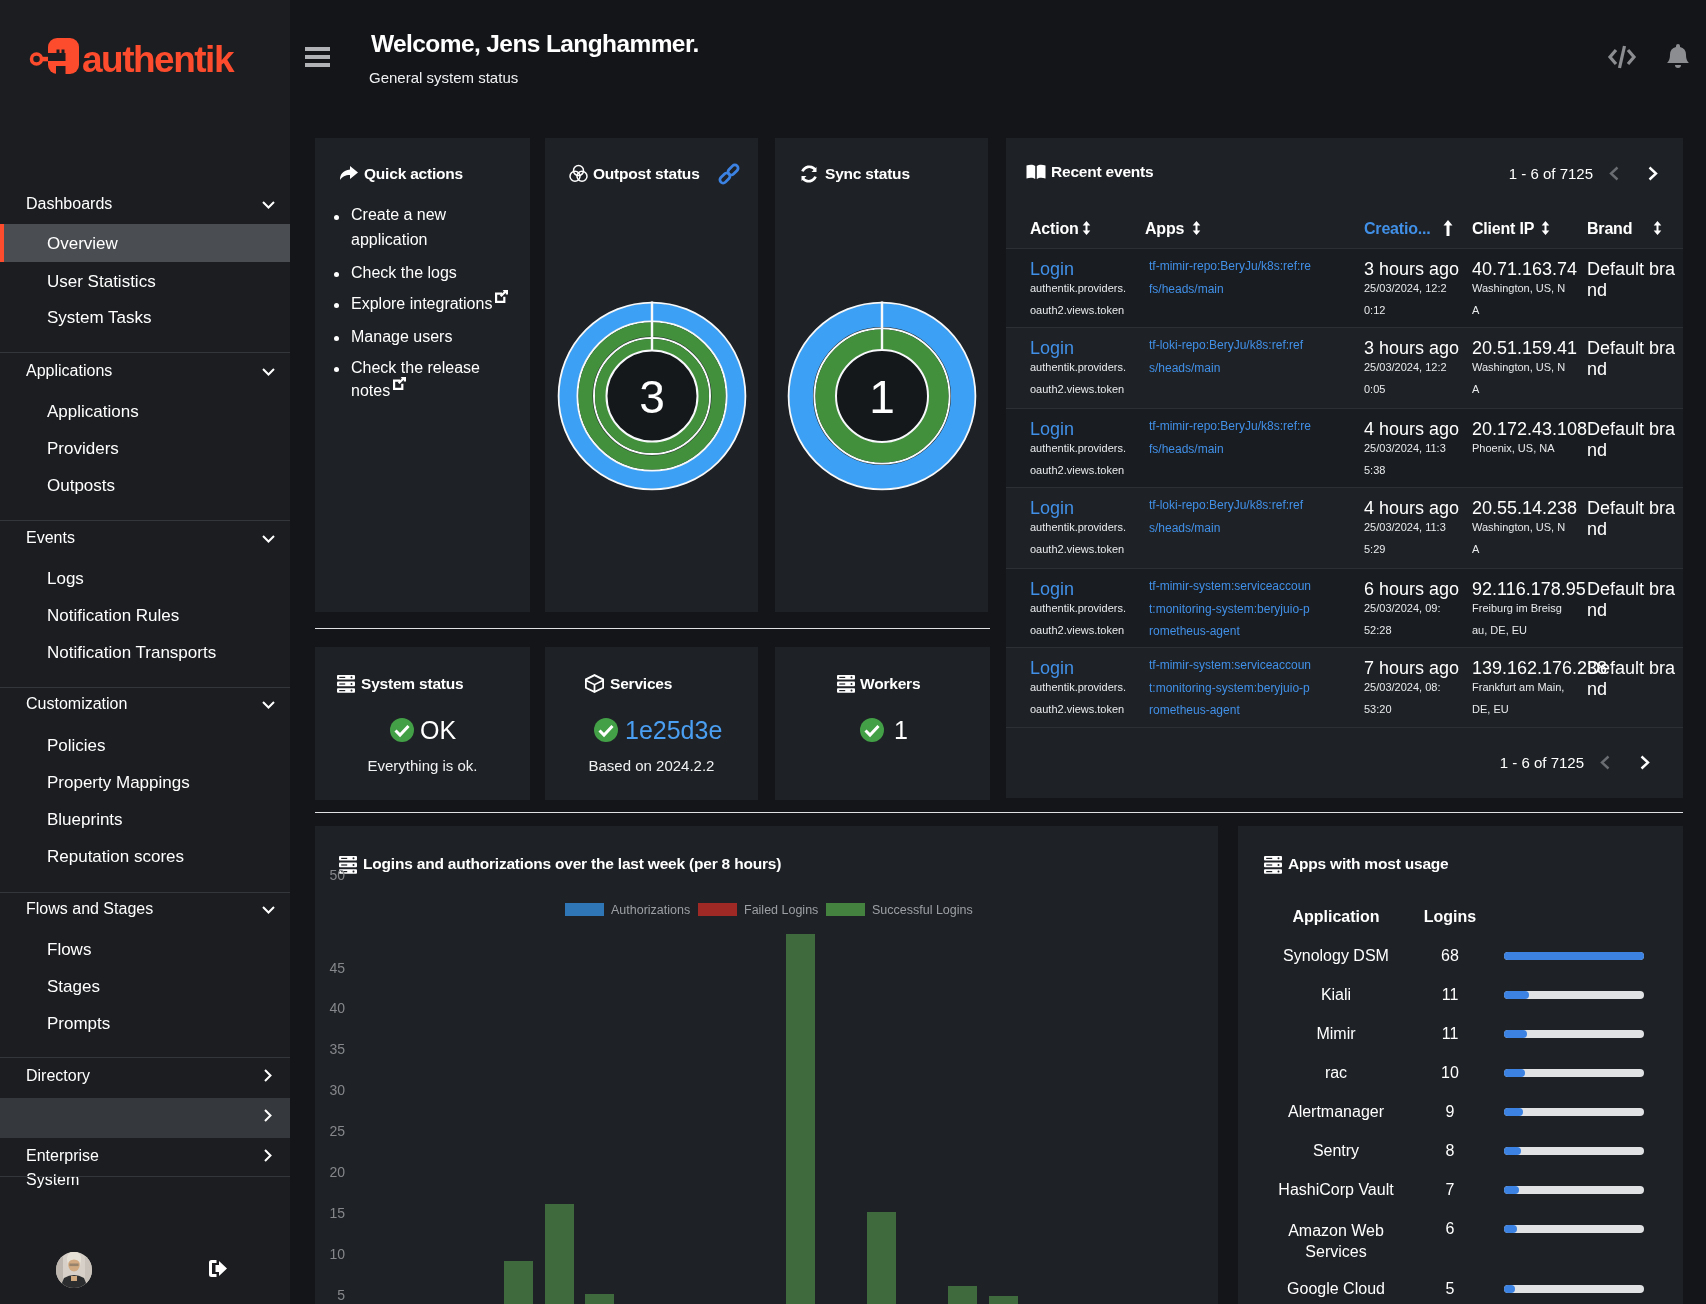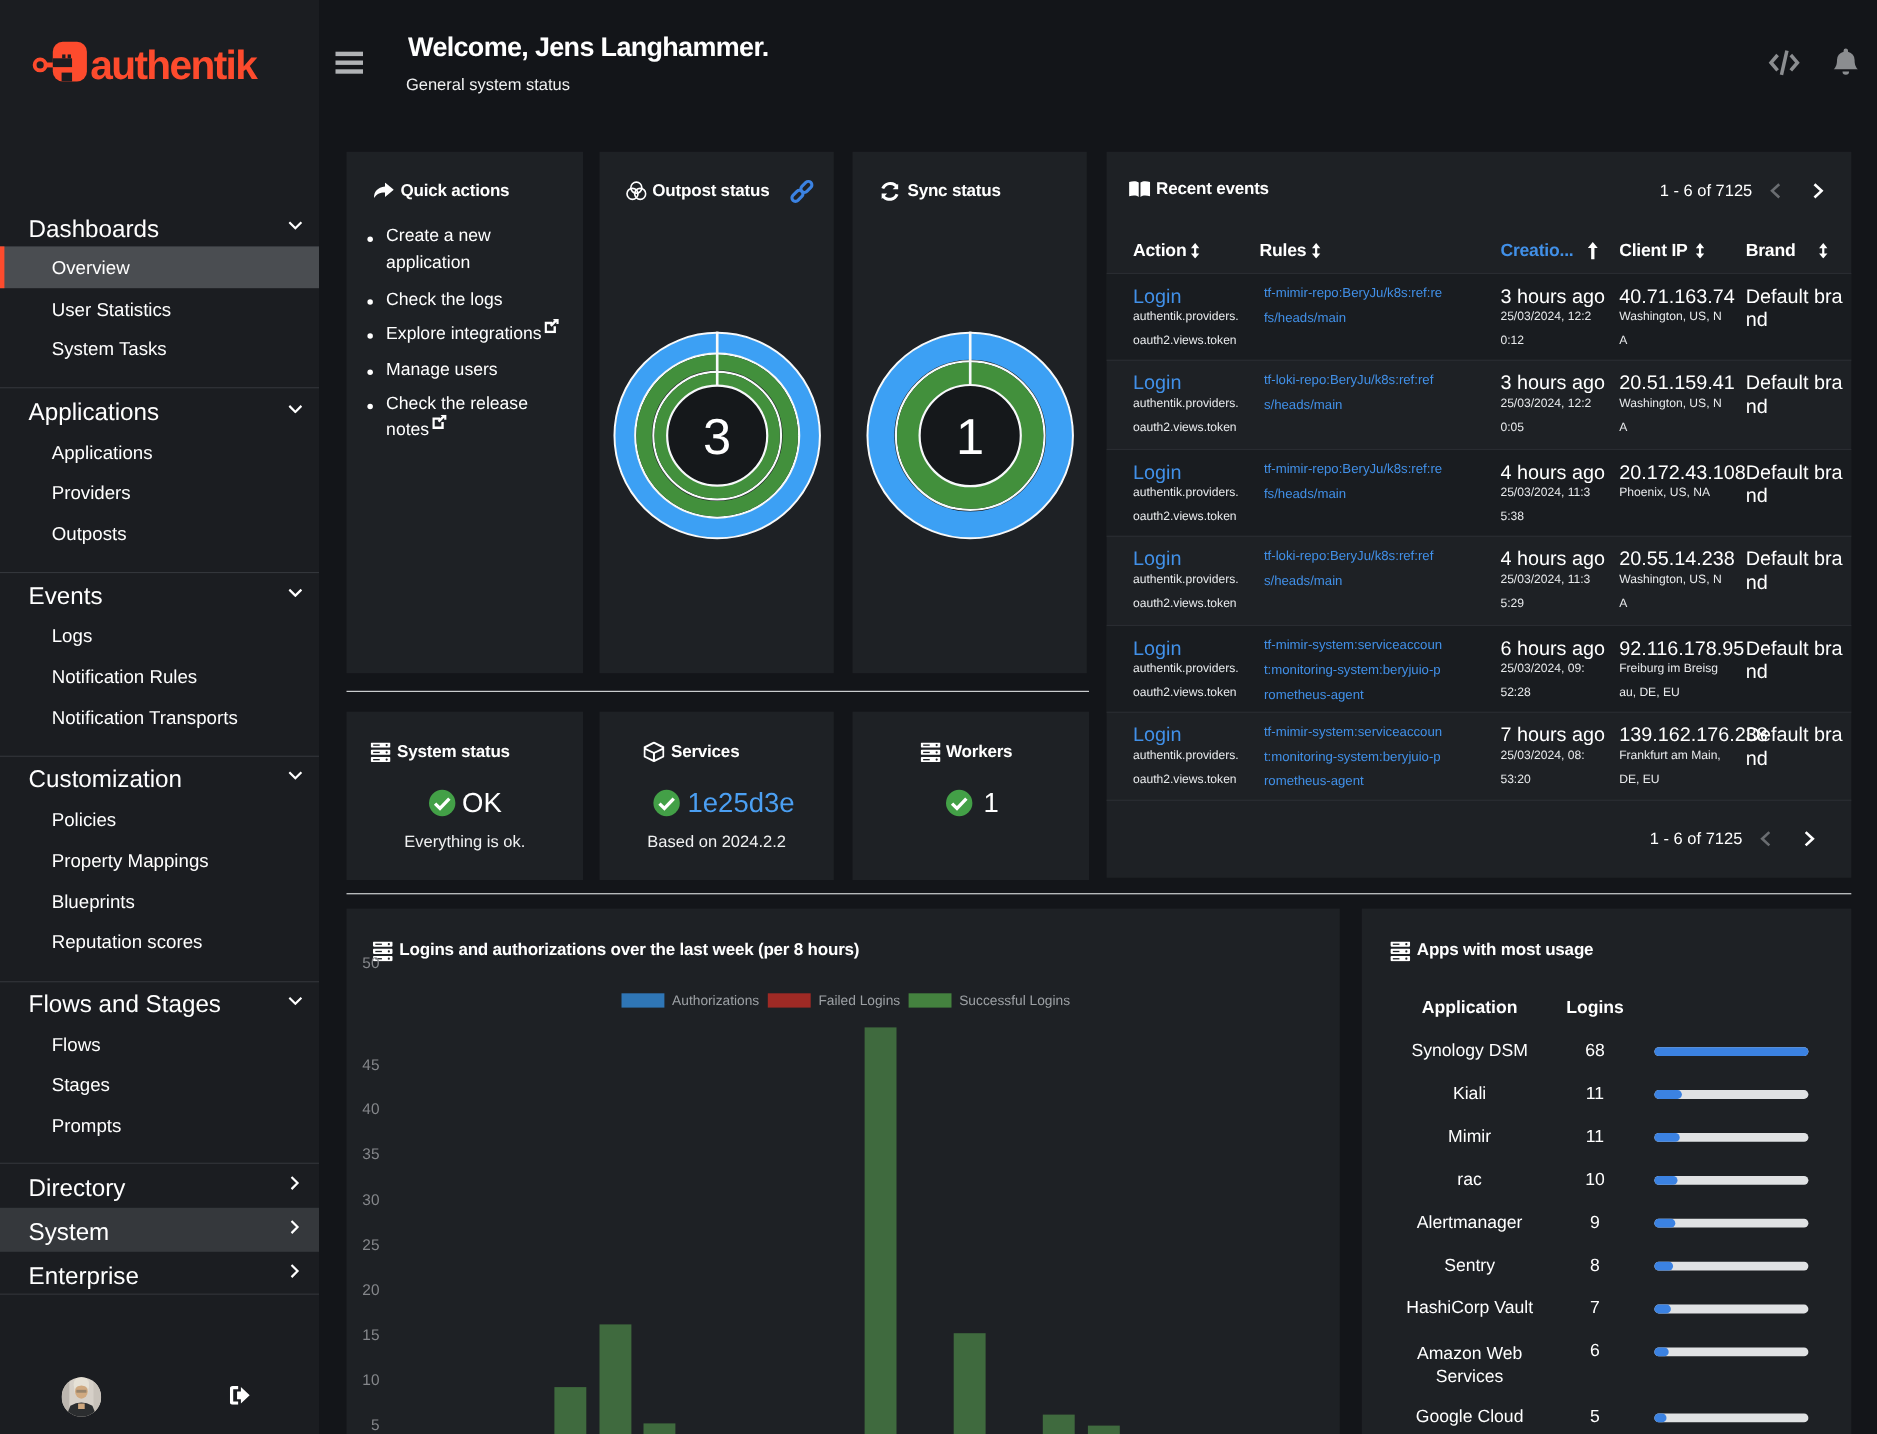--- a/index.html
+++ b/index.html
@@ -2,21 +2,21 @@
 <html><head>
 <meta charset="utf-8">
 <style>
 * { margin:0; padding:0; box-sizing:border-box; }
 html,body { width:1706px; height:1304px; overflow:hidden; }
 body { background:#131519; font-family:"Liberation Sans", sans-serif; color:#fff; position:relative; }
 .abs { position:absolute; }
 .card { position:absolute; background:#1e2125; }
 
 #sidebar { position:absolute; left:0; top:0; width:290px; height:1304px; background:#1b1d21; }
-.navhead { position:absolute; left:26px; font-size:22px; color:#fff; }
+.navhead { position:absolute; left:26px; font-size:16px; color:#fff; }
 .navitem { position:absolute; left:47px; font-size:17px; color:#fff; }
 .navdiv { position:absolute; left:0; width:290px; height:1px; background:#33363b; }
 .chevd { position:absolute; left:262px; }
 .chevr { position:absolute; left:264px; }
 
 .qa-b { position:absolute; left:19px; width:5px; height:5px; border-radius:50%; background:#fff; }
 .qa-t { position:absolute; left:36px; font-size:16px; line-height:20px; color:#fff; white-space:nowrap; }
 .qa-t svg { position:absolute; margin-left:3px; top:-4px; }
 .ctitle { position:absolute; font-size:15.5px; font-weight:bold; color:#fff; letter-spacing:-0.2px; }
 .hline { position:absolute; height:1px; background:#dfe1e3; }
@@ -98,21 +98,21 @@
     </svg>
   <div class="navitem" style="top:940px;">Flows</div>
   <div class="navitem" style="top:977px;">Stages</div>
   <div class="navitem" style="top:1014px;">Prompts</div>
   <div class="navdiv" style="top:1057px;"></div>
   <div class="navhead" style="top:1067px;">Directory</div>
   <svg class="chevr" style="top:1069px;" width="8" height="13" viewBox="0 0 8 13">
       <path d="M1 1 l5.5 5.5 L1 12" stroke="#fff" stroke-width="2" fill="none"></path>
     </svg>
   <div class="abs" style="left:0; top:1098px; width:290px; height:40px; background:#35383c;"></div>
-  <div class="navhead" style="top:1107px;">System</div>
+  <div class="navhead" style="top:1171px;">System</div>
   <svg class="chevr" style="top:1109px;" width="8" height="13" viewBox="0 0 8 13">
       <path d="M1 1 l5.5 5.5 L1 12" stroke="#fff" stroke-width="2" fill="none"></path>
     </svg>
   <div class="navhead" style="top:1147px;">Enterprise</div>
   <svg class="chevr" style="top:1149px;" width="8" height="13" viewBox="0 0 8 13">
       <path d="M1 1 l5.5 5.5 L1 12" stroke="#fff" stroke-width="2" fill="none"></path>
     </svg>
   <div class="navdiv" style="top:1176px;"></div>
 
   <svg class="abs" style="left:56px; top:1252px;" width="36" height="36" viewBox="0 0 36 36">
@@ -240,21 +240,21 @@
     </svg>
   <div class="abs" style="left:428px; top:616px; width:150px; text-align:right; font-size:15px; color:#fff;">1 - 6 of 7125</div>
   <svg class="abs" style="left:594px; top:617px;" width="10" height="15" viewBox="0 0 10 15">
       <path d="M8.5 1.5 L2 7.5 L8.5 13.5" stroke="#6a6d71" stroke-width="2.4" fill="none"></path>
     </svg>
   <svg class="abs" style="left:634px; top:617px;" width="10" height="15" viewBox="0 0 10 15">
       <path d="M1.5 1.5 L8 7.5 L1.5 13.5" stroke="#fff" stroke-width="2.4" fill="none"></path>
     </svg>
 
   <div class="thead" style="left:24px; top:82px;">Action</div>
-  <div class="thead" style="left:139px; top:82px;">Rules</div>
+  <div class="thead" style="left:139px; top:82px;">Apps</div>
   <div class="thead" style="left:358px; top:82px; color:#4190e8;">Creatio...</div>
   <div class="thead" style="left:466px; top:82px;">Client IP</div>
   <div class="thead" style="left:581px; top:82px;">Brand</div>
   <svg class="abs" style="left:76px; top:83px;" width="9" height="14" viewBox="0 0 9 14">
       <path d="M4.5 0 L8.3 4.6 H5.5 V9.4 H8.3 L4.5 14 L0.7 9.4 H3.5 V4.6 H0.7 Z" fill="#fff"></path>
     </svg>
   <svg class="abs" style="left:186px; top:83px;" width="9" height="14" viewBox="0 0 9 14">
       <path d="M4.5 0 L8.3 4.6 H5.5 V9.4 H8.3 L4.5 14 L0.7 9.4 H3.5 V4.6 H0.7 Z" fill="#fff"></path>
     </svg>
   <svg class="abs" style="left:437px; top:82px;" width="10" height="16" viewBox="0 0 10 16">

